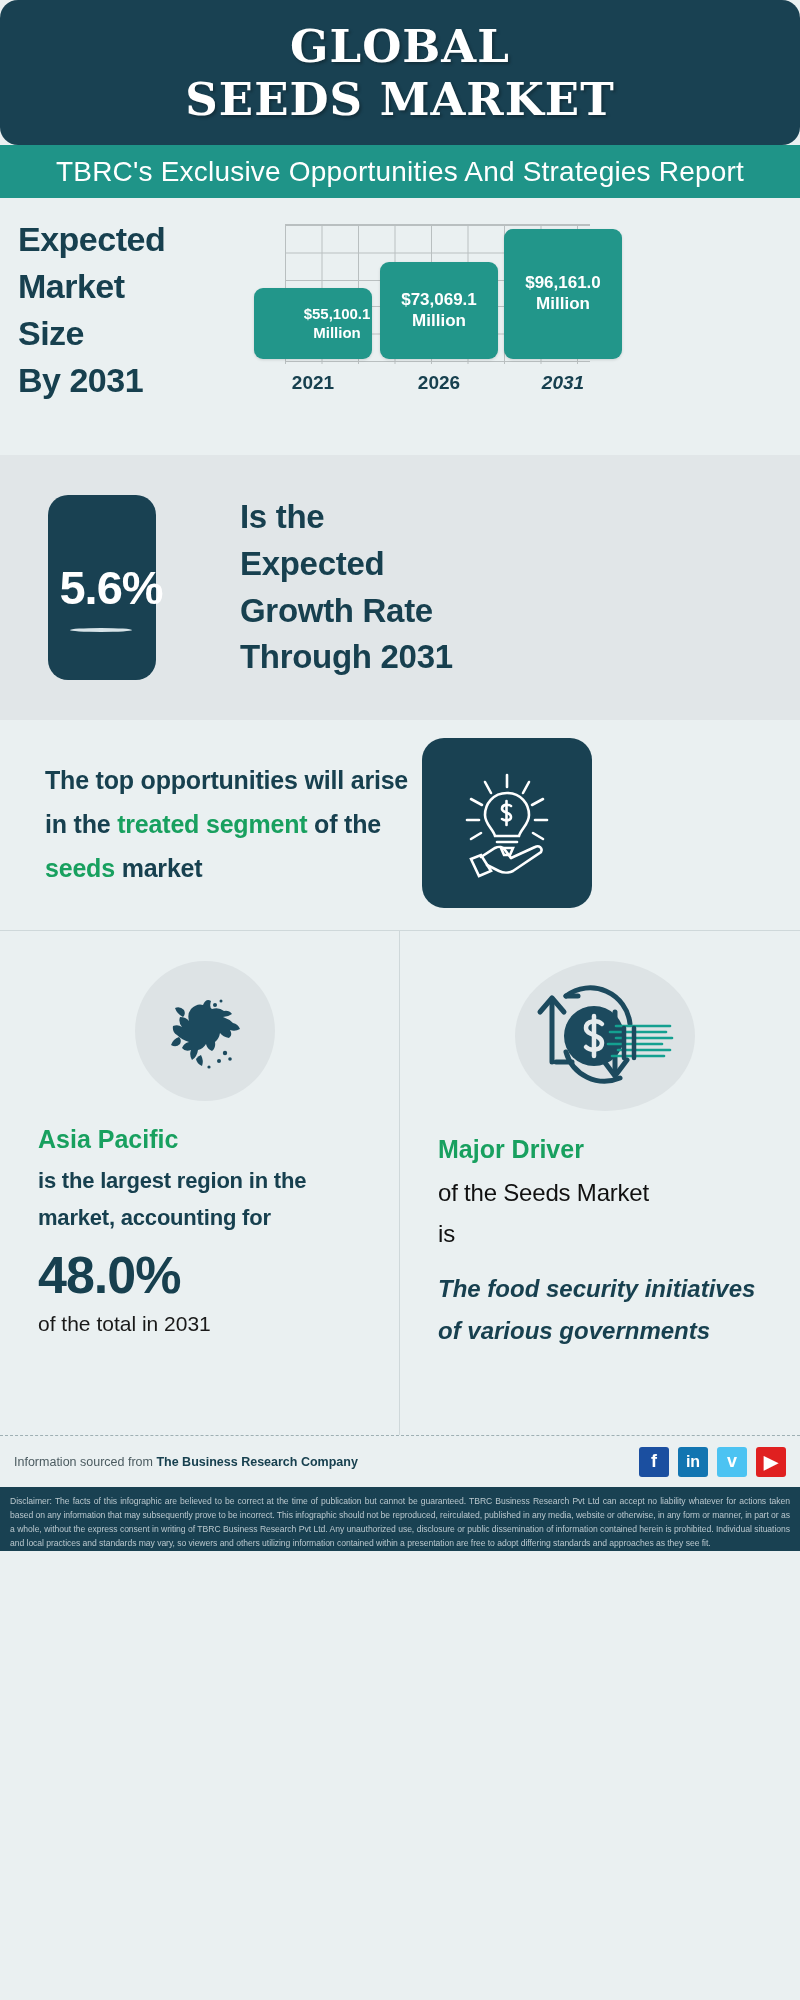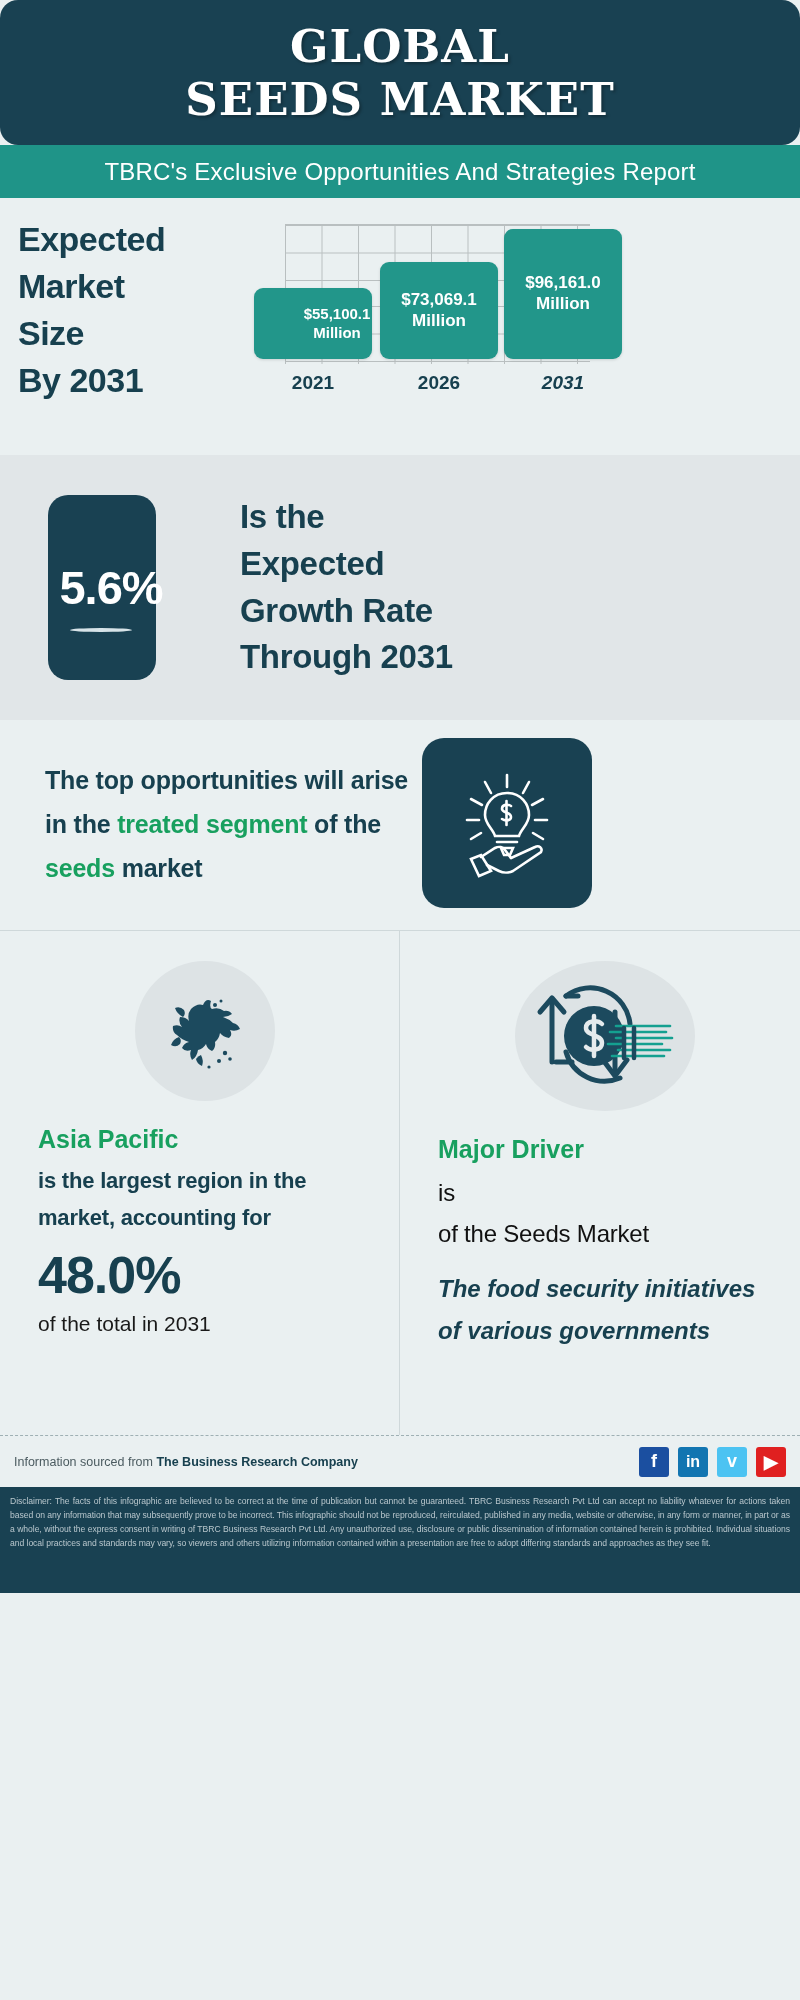--- a/index.html
+++ b/index.html
@@ -24,21 +24,21 @@
     text-shadow: 2px 2px 3px rgba(0,0,0,.28);
   }
   .header .t1 { font-size: 45px; margin-bottom: 8px;}
   .header .t2 { font-size: 45px; }
 
   .subbar {
     height: 53px; background: #1f9488;
     display: flex; align-items: center; justify-content: center;
   }
   .subbar span {
-    color: #ffffff; font-size: 24px; letter-spacing: .2px;
+    color: #ffffff; font-size: 28px; letter-spacing: .2px;
   }
 
   
   .market {
     position: relative; height: 257px; background: #eaf0f1;
     padding: 24px 0 0 0;
   }
   .market-title {
     position: absolute; left: 18px; top: 18px;
     font-size: 34px; font-weight: 700; color: #17404f;
@@ -181,21 +181,21 @@
     color: #fff; font-weight: 700; font-size: 18px;
   }
   .s-fb { background: #1b4fa0; }
   .s-li { background: #1275b1; font-size: 16px; }
   .s-tw { background: #4cc3f2; }
   .s-yt { background: #e02020; }
 
   .disclaimer {
     background: #194152; color: #b9c7cd;
     font-size: 8.6px; line-height: 1.62;
-    padding: 8px 10px 10px 10px; height: 106px;
+    padding: 8px 10px 10px 10px; height: 64px;
     text-align: justify; letter-spacing: -.05px;
   }
 </style>
 </head>
 <body>
 
 <div class="page">
 
   <div class="header">
     <div class="t1">GLOBAL</div>
@@ -331,22 +331,22 @@
             <line x1="98" y1="84" x2="150" y2="84"></line>
             <line x1="92" y1="90" x2="144" y2="90"></line>
           </g>
           <g stroke="#1c4a5e" stroke-width="4.5" stroke-linecap="round">
             <line x1="104" y1="62" x2="104" y2="92"></line>
             <line x1="114" y1="62" x2="114" y2="92"></line>
           </g>
         </svg>
       </div>
       <div class="lead-green">Major Driver</div>
+      <div class="plain-line">of the Seeds Market</div>
       <div class="plain-line">is</div>
-      <div class="plain-line">of the Seeds Market</div>
       <div class="italic-line">The food security initiatives of various governments</div>
     </div>
 
   </div>
 
   <div class="srcbar">
     <div class="txt">
       <span>Information sourced from </span><b>The Business Research Company</b>
     </div>
     <div class="social">

